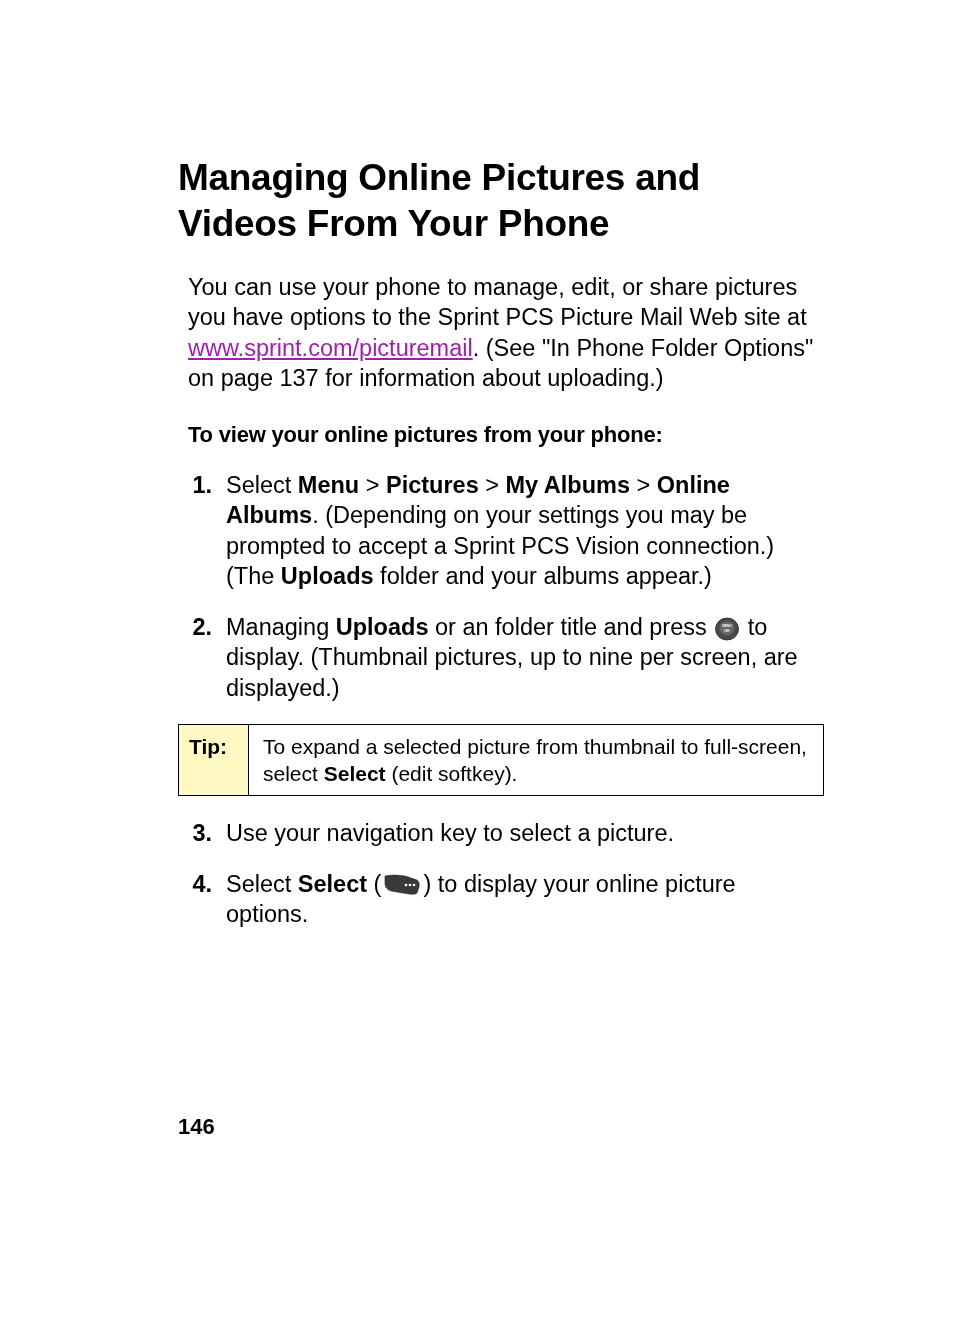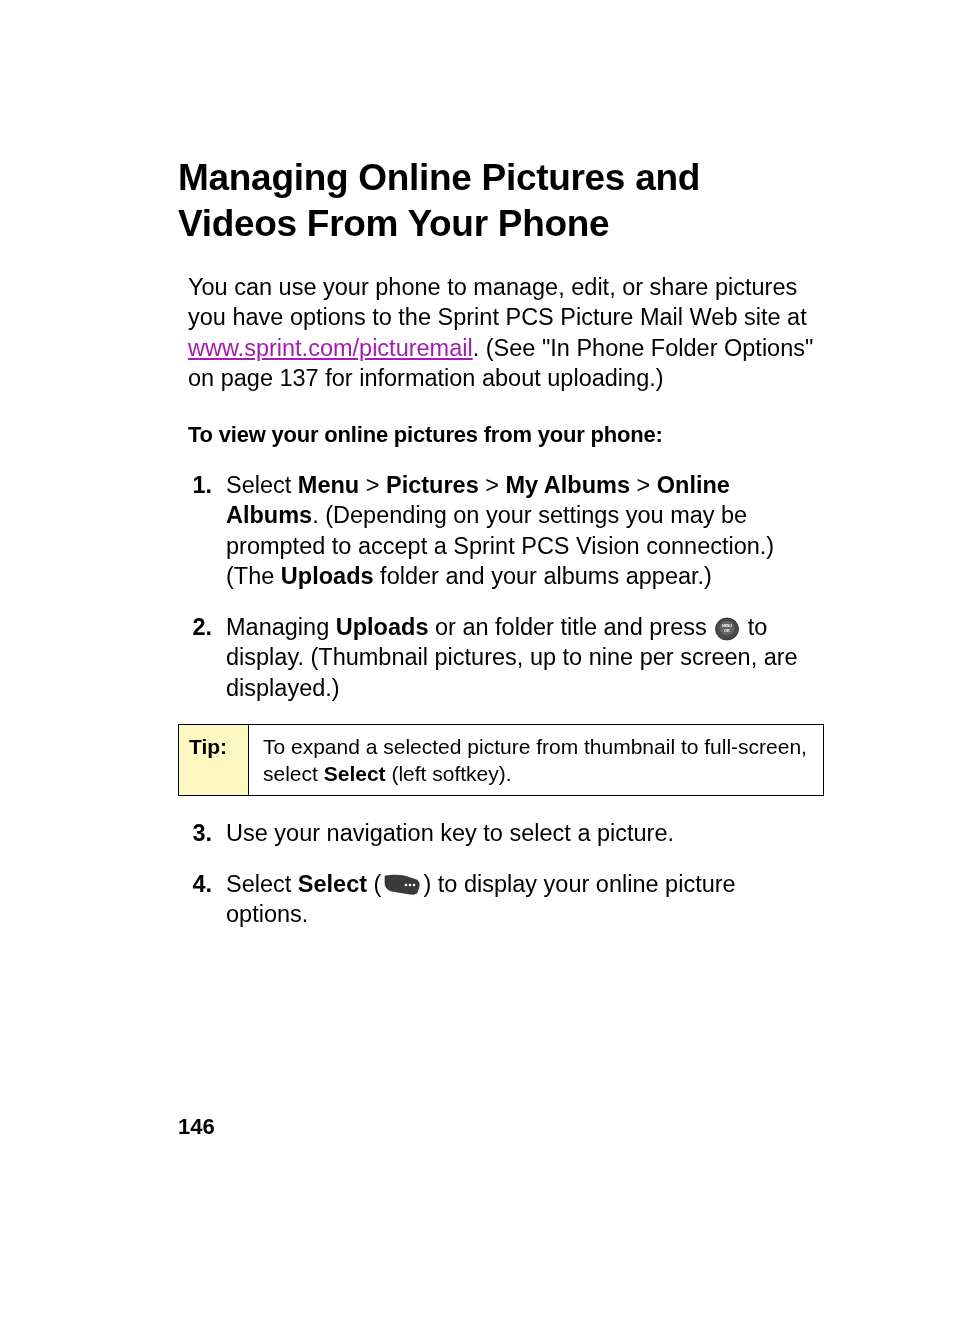--- a/index.html
+++ b/index.html
@@ -138,21 +138,21 @@
             </svg>
           </span><span> to display. (Thumbnail pictures, up to nine per screen, are displayed.)</span>
       </span>
     </li>
 
   </ol>
 
   <div class="tipbox">
     <div class="tip-label">Tip:</div>
     <div class="tip-body">
-      <span>To expand a selected picture from thumbnail to full-screen, select </span><span class="bold">Select</span><span> (left softkey).</span>
+      <span>To expand a selected picture from thumbnail to full-screen, select </span><span class="bold">Select</span><span> (edit softkey).</span>
     </div>
   </div>
 
   <ol class="steps">
 
     <li>
       <span class="num">3.</span>
       <span class="step-body">
         <span>Use your navigation key to select a picture.</span>
       </span>

